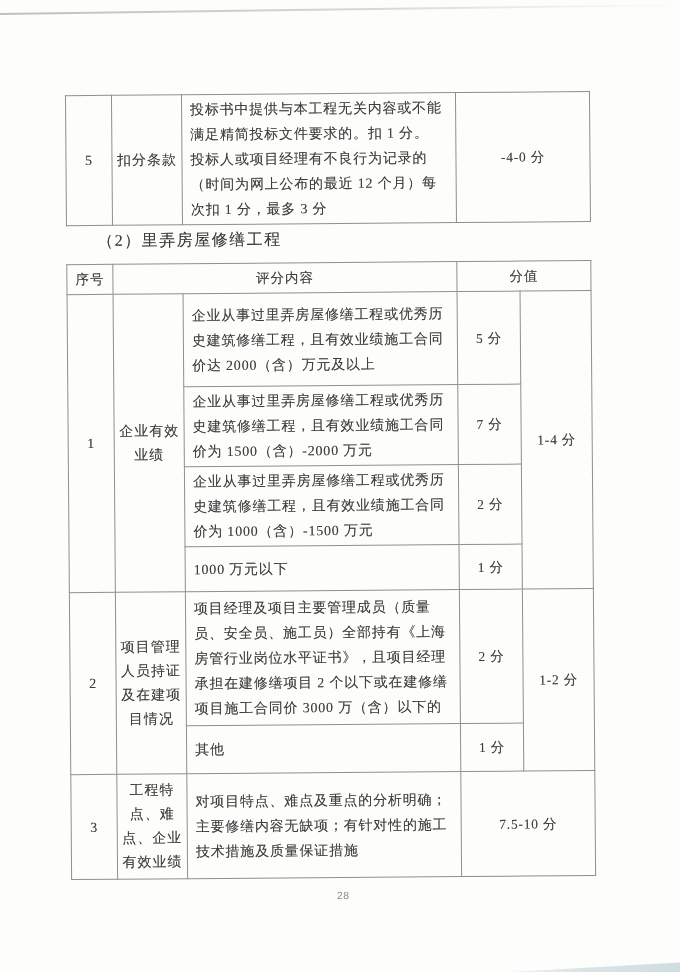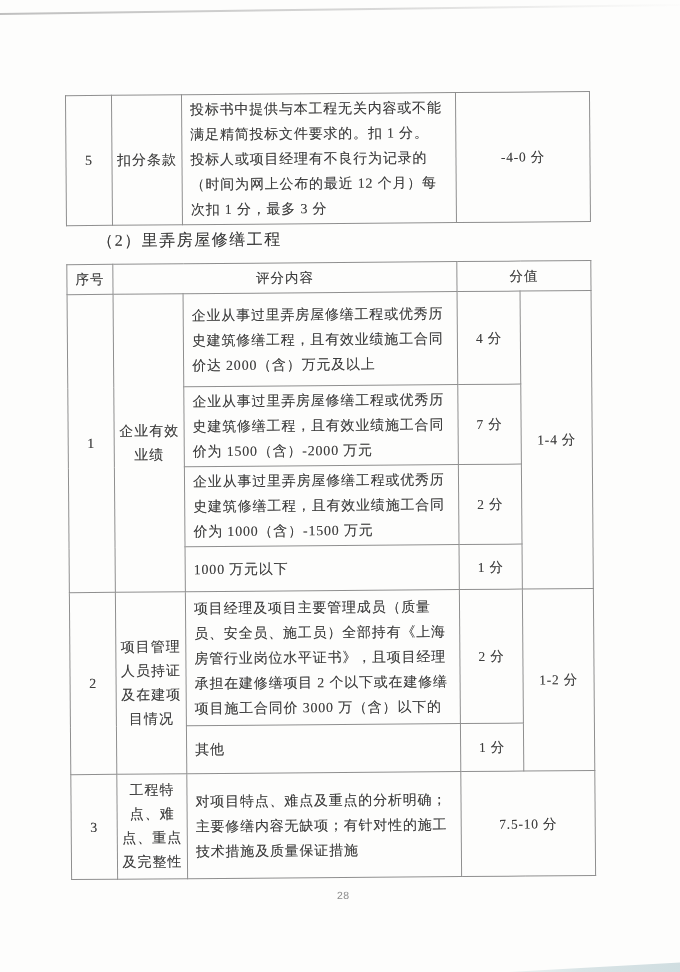--- a/index.html
+++ b/index.html
@@ -104,21 +104,21 @@
         <tr class="rh-head">
       <td class="c-head">序号</td>
       <td class="c-head" colspan="2">评分内容</td>
       <td class="c-head" colspan="2">分值</td>
     </tr>
 
     <tr class="rh-1a">
       <td class="c-no" rowspan="4">1</td>
       <td class="c-crit" rowspan="4">企业有效业绩</td>
       <td class="c-desc">企业从事过里弄房屋修缮工程或优秀历史建筑修缮工程，且有效业绩施工合同价达 2000（含）万元及以上</td>
-      <td class="c-sub">4 分</td>
+      <td class="c-sub">5 分</td>
       <td class="c-tot" rowspan="4">1-4 分</td>
     </tr>
     <tr class="rh-1b">
       <td class="c-desc">企业从事过里弄房屋修缮工程或优秀历史建筑修缮工程，且有效业绩施工合同价为 1500（含）-2000 万元</td>
       <td class="c-sub">7 分</td>
     </tr>
     <tr class="rh-1c">
       <td class="c-desc">企业从事过里弄房屋修缮工程或优秀历史建筑修缮工程，且有效业绩施工合同价为 1000（含）-1500 万元</td>
       <td class="c-sub">2 分</td>
     </tr>
@@ -134,21 +134,21 @@
       <td class="c-sub">2 分</td>
       <td class="c-tot" rowspan="2">1-2 分</td>
     </tr>
     <tr class="rh-2b">
       <td class="c-desc">其他</td>
       <td class="c-sub">1 分</td>
     </tr>
 
     <tr class="rh-3">
       <td class="c-no">3</td>
-      <td class="c-crit">工程特点、难点、重点及完整性</td>
+      <td class="c-crit">工程特点、难点、企业有效业绩</td>
       <td class="c-desc">对项目特点、难点及重点的分析明确；主要修缮内容无缺项；有针对性的施工技术措施及质量保证措施</td>
       <td class="c-score-merged" colspan="2">7.5-10 分</td>
     </tr>
   </tbody>
     </table>
 
   <div class="page-number">28</div>
 </div>
 
 <div class="scan-strip-bottom"></div>

